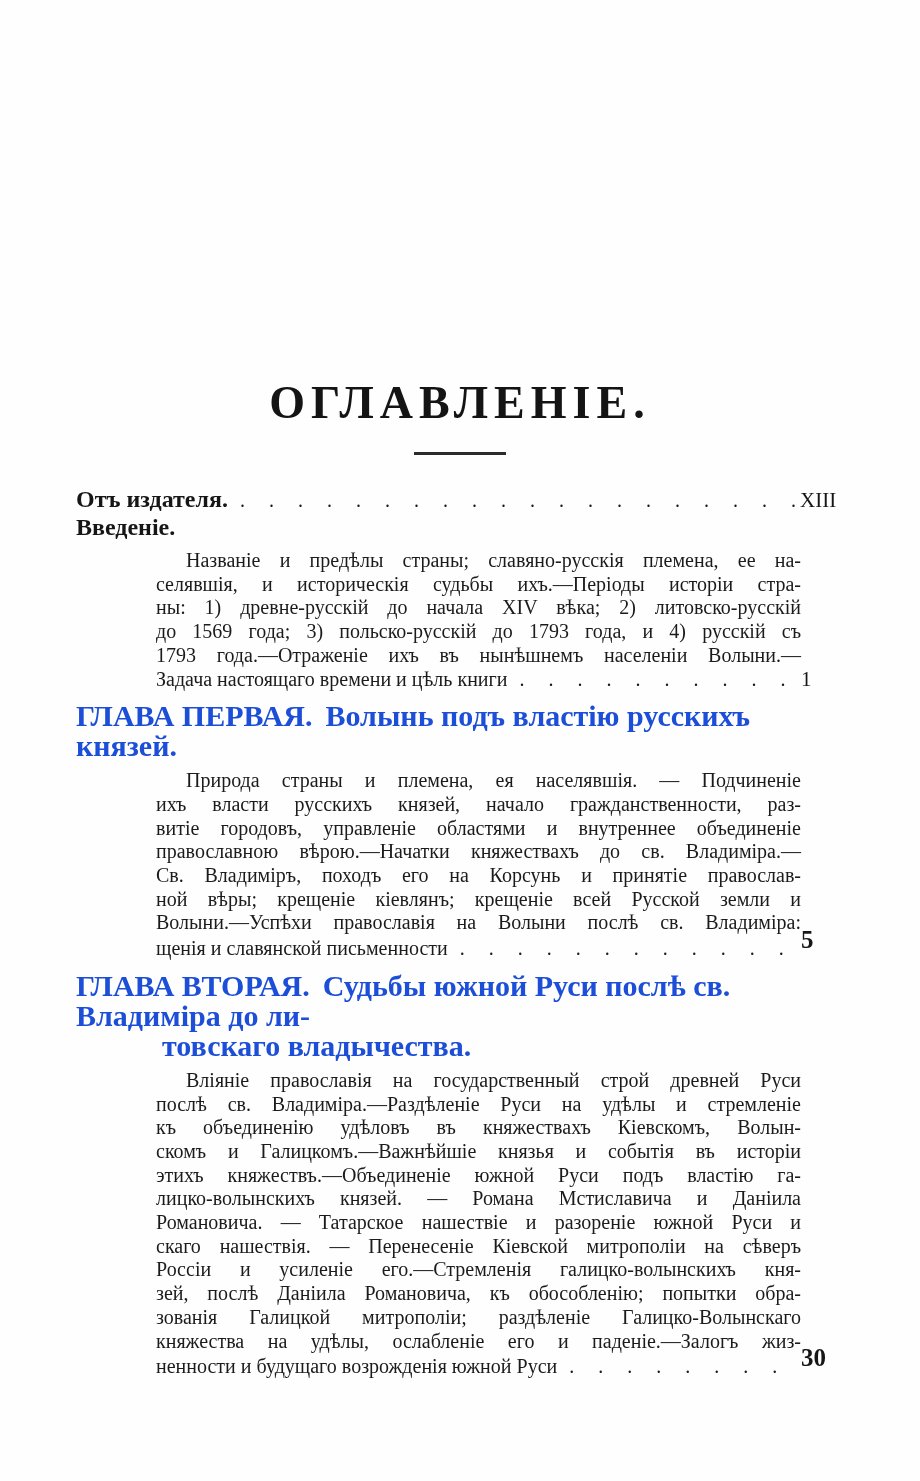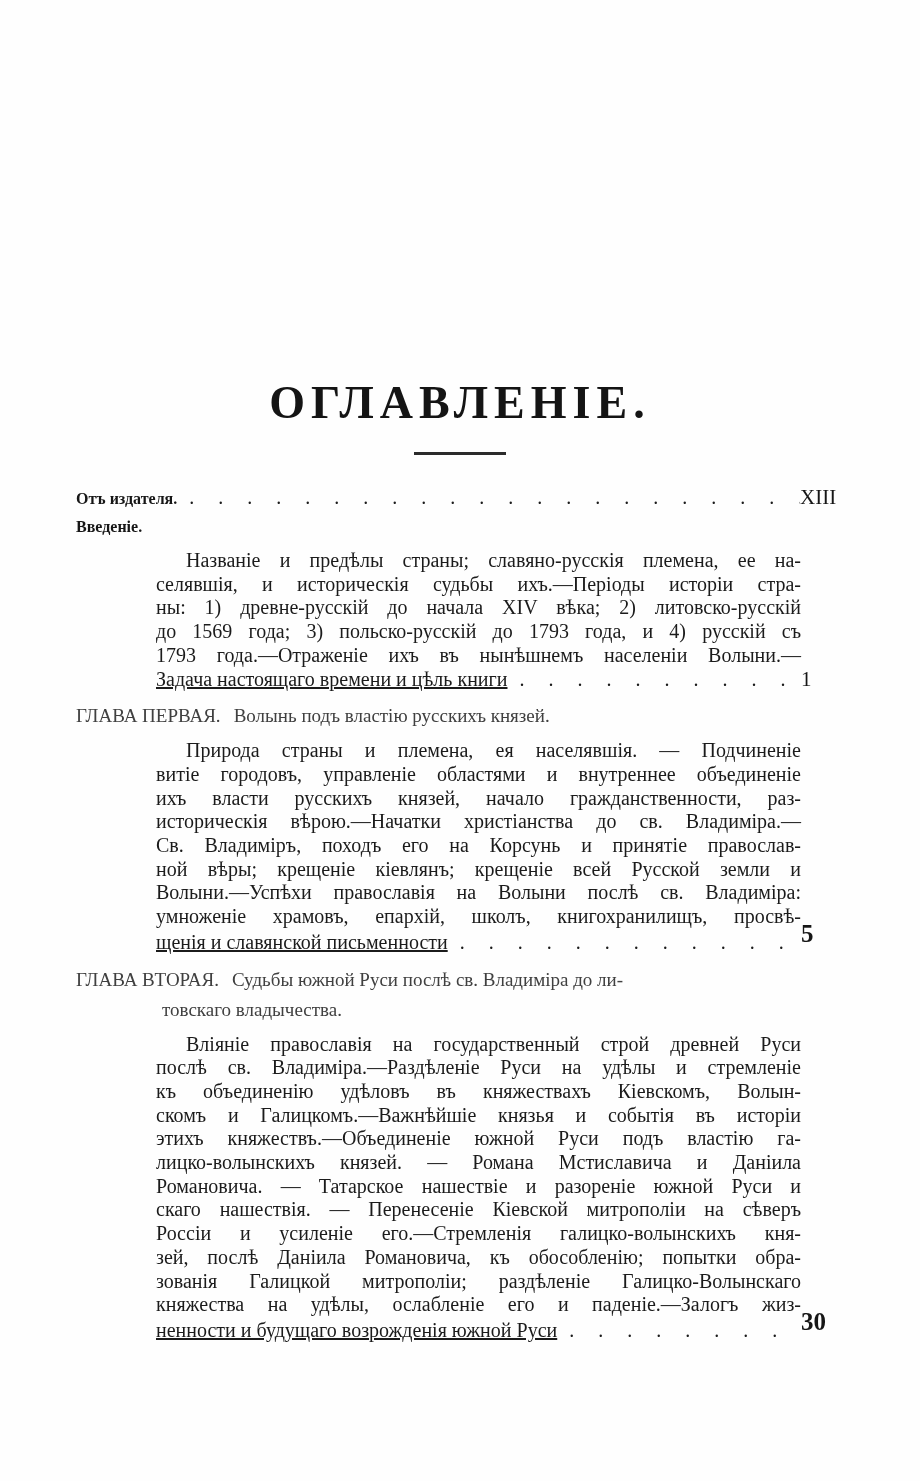--- a/index.html
+++ b/index.html
@@ -26,21 +26,21 @@
     color: #141414;
   }
   .rule {
     width: 92px; height: 3px;
     background: #2b2b2b;
     margin: 26px auto 0 auto;
   }
   .toc { margin: 30px 70px 0 76px; }
   .entry-row { display: flex; align-items: baseline; }
   .front-label {
-    font-size: 16px;
+    font-size: 24px;
     font-weight: bold;
     line-height: 28px;
     white-space: nowrap;
     color: #161616;
   }
   .dots {
     flex: 1;
     overflow: hidden;
     white-space: nowrap;
     font-size: 20px;
@@ -67,27 +67,27 @@
     font-size: 20px;
     line-height: 23.7px;
   }
   .pline {
     width: 645px;
     text-align: justify;
     text-align-last: justify;
   }
   .pline.first { text-indent: 30px; }
   .lastline { display: flex; align-items: baseline; width: 695px; }
-  .lastline .txt { white-space: nowrap; text-decoration: underline; }
+  .lastline .txt { white-space: nowrap; }
   .chap {
     margin-top: 10px;
-    font-weight: normal;
-    font-size: 19px;
+    font-weight: bold;
+    font-size: 30px;
     line-height: 30px;
-    color: #404040;
+    color: #1d4ed8;
   }
   .chap .heading { margin-right: 13px; }
   .chap .cont-line { margin-left: 86px; }
 </style>
 </head>
 <body>
 
 <div class="page">
 
   <h1 class="title">ОГЛАВЛЕНІЕ.</h1>
@@ -115,27 +115,26 @@
         <span class="pg">1</span>
       </div>
     </div>
 
     <div class="chap">
       <span class="heading">ГЛАВА ПЕРВАЯ.</span><span class="chap-title">Волынь подъ властію русскихъ князей.</span>
     </div>
 
     <div class="para">
       <div class="pline first">Природа страны и племена, ея населявшія. — Подчиненіе</div>
+      <div class="pline">ихъ власти русскихъ князей, начало гражданственности, раз-</div>
       <div class="pline">витіе городовъ, управленіе областями и внутреннее объединеніе</div>
-      <div class="pline">ихъ власти русскихъ князей, начало гражданственности, раз-</div>
-      <div class="pline">историческія вѣрою.—Начатки христіанства до св. Владиміра.—</div>
+      <div class="pline">православною вѣрою.—Начатки княжествахъ до св. Владиміра.—</div>
       <div class="pline">Св. Владиміръ, походъ его на Корсунь и принятіе православ-</div>
       <div class="pline">ной вѣры; крещеніе кіевлянъ; крещеніе всей Русской земли и</div>
       <div class="pline">Волыни.—Успѣхи православія на Волыни послѣ св. Владиміра:</div>
-      <div class="pline">умноженіе храмовъ, епархій, школъ, книгохранилищъ, просвѣ-</div>
       <div class="lastline">
         <span class="txt">щенія и славянской письменности</span>
         <span class="dots">. . . . . . . . . . . . . .</span>
         <span class="pg big">5</span>
       </div>
     </div>
 
     <div class="chap">
       <div>
         <span class="heading">ГЛАВА ВТОРАЯ.</span><span class="chap-title">Судьбы южной Руси послѣ св. Владиміра до ли-</span>

